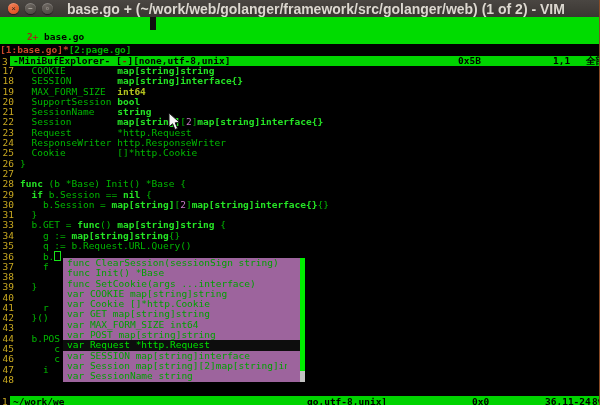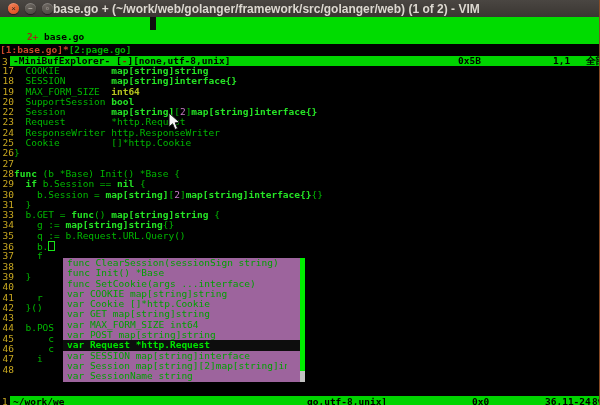--- a/index.html
+++ b/index.html
@@ -6,21 +6,21 @@
   #window{position:relative;width:600px;height:405px;background:#000;overflow:hidden;
     font-family:"DejaVu Sans Mono",monospace;box-sizing:border-box;border-right:1px solid #8a4a26;}
   
   #titlebar{height:17px;background:linear-gradient(#4a4642,#3a3632);display:flex;align-items:center;
     font-family:"Liberation Sans",sans-serif;}
   .winbtn{width:11px;height:11px;border-radius:50%;margin-left:6px;display:inline-flex;
     align-items:center;justify-content:center;font-size:8px;line-height:8px;color:#2b2320;
     box-shadow:inset 0 1px 1px rgba(255,255,255,.25), 0 1px 1px rgba(0,0,0,.5);}
   .btn-close{background:radial-gradient(circle at 35% 30%,#f07b52,#d94612);margin-left:8px;}
   .btn-min,.btn-max{background:radial-gradient(circle at 35% 30%,#6b655f,#48443f);color:#cfc9c0;}
-  #window-title{color:#dcd8d0;font-size:12px;font-weight:bold;white-space:nowrap;}
+  #window-title{color:#dcd8d0;font-size:14px;font-weight:bold;margin-left:14px;white-space:nowrap;}
   
   #tabbar{height:27px;background:#00dc00;position:relative;font-size:9.5px;line-height:13px;white-space:pre;}
   #tab-label{color:#000;font-weight:bold;padding-left:4px;}
   #tab-label .tabnum{color:#9a2c1a;}
   #tab-sep{position:absolute;left:150px;top:0;width:6px;height:13px;background:#101010;}
   
   #bufferline{height:12px;background:#000;font-size:9.5px;line-height:12px;white-space:pre;font-weight:bold;}
   .buf-active{color:#c7482a;}
   .buf-other{color:#00b400;}
   
@@ -29,33 +29,33 @@
   .greenbar{position:absolute;left:10px;right:0;top:0;bottom:0;background:#00d400;color:#000;
     font-size:9.5px;font-weight:bold;display:flex;align-items:center;}
   .greenbar .seg{position:absolute;white-space:pre;}
   #mbe-status{height:10px;}
   #mbe-status .greenbar{line-height:10px;}
   .flag-dash{color:#8b1a00;}
   
   #code-area{position:relative;height:330px;font-size:9.5px;}
   .code-row{height:10.3px;line-height:10.4px;white-space:pre;}
   .ln{display:inline-block;width:14px;text-align:right;color:#c8a820;}
-  .code-text{}
+  .code-text{margin-left:6px;}
   .tk-p{color:#00b800;}
   .tk-b{color:#25e425;font-weight:bold;}
   .tk-y{color:#b4c31e;font-weight:bold;}
   .tk-v{color:#c779c7;}
   .cursor-block{display:inline-block;width:5px;height:8px;border:1px solid #17e417;vertical-align:-1px;}
   
   #completion-popup{position:absolute;left:63px;top:258px;width:242px;z-index:5;}
   .popup-row{position:relative;height:10.3px;line-height:10.4px;background:#9d649d;white-space:pre;
     overflow:hidden;font-size:9.5px;}
   .popup-row .popup-text{color:#00a000;padding-left:4px;display:block;margin-right:18px;overflow:hidden;white-space:pre;}
   .popup-row.sel{background:#0d0d0d;}
-  .popup-row.sel .popup-text{color:#00e400;font-weight:bold;}
+  .popup-row.sel .popup-text{color:#00e400;}
   .popup-sb{position:absolute;right:0;top:0;width:5px;height:100%;}
   .sb-thumb{background:#00ee00;}
   .sb-track{background:#c2c2c2;}
   
   #file-status{height:12.5px;}
   #file-status .greenbar{line-height:12.5px;}
   #message-line{height:11px;background:#a21caf;color:#00c8c8;font-size:9.5px;line-height:11px;
     white-space:pre;font-weight:bold;padding-left:18px;}
   
   #mouse-pointer{position:absolute;left:168px;top:112px;z-index:9;}
@@ -87,20 +87,21 @@
       <span class="seg" style="left:543px;">1,1</span>
       <span class="seg" style="left:576px;">全部</span>
     </div>
   </div>
 
   <div id="code-area">
       <div class="code-row"><span class="ln">17</span><span class="code-text"><span class="tk-p">  COOKIE         </span><span class="tk-b">map[string]string</span></span></div>
       <div class="code-row"><span class="ln">18</span><span class="code-text"><span class="tk-p">  SESSION        </span><span class="tk-b">map[string]interface{}</span></span></div>
       <div class="code-row"><span class="ln">19</span><span class="code-text"><span class="tk-p">  MAX_FORM_SIZE  </span><span class="tk-y">int64</span></span></div>
       <div class="code-row"><span class="ln">20</span><span class="code-text"><span class="tk-p">  SupportSession </span><span class="tk-b">bool</span></span></div>
+      <div class="code-row"><span class="ln">21</span><span class="code-text"><span class="tk-p">  SessionName    </span><span class="tk-b">string</span></span></div>
       <div class="code-row"><span class="ln">22</span><span class="code-text"><span class="tk-p">  Session        </span><span class="tk-b">map[string]</span><span class="tk-p">[</span><span class="tk-v">2</span><span class="tk-p">]</span><span class="tk-b">map[string]interface{}</span></span></div>
       <div class="code-row"><span class="ln">23</span><span class="code-text"><span class="tk-p">  Request        *http.Request</span></span></div>
       <div class="code-row"><span class="ln">24</span><span class="code-text"><span class="tk-p">  ResponseWriter http.ResponseWriter</span></span></div>
       <div class="code-row"><span class="ln">25</span><span class="code-text"><span class="tk-p">  Cookie         []*http.Cookie</span></span></div>
       <div class="code-row"><span class="ln">26</span><span class="code-text"><span class="tk-p">}</span></span></div>
       <div class="code-row"><span class="ln">27</span><span class="code-text"></span></div>
       <div class="code-row"><span class="ln">28</span><span class="code-text"><span class="tk-b">func</span><span class="tk-p"> (b *Base) Init() *Base {</span></span></div>
       <div class="code-row"><span class="ln">29</span><span class="code-text"><span class="tk-p">  </span><span class="tk-b">if</span><span class="tk-p"> b.Session == </span><span class="tk-b">nil</span><span class="tk-p"> {</span></span></div>
       <div class="code-row"><span class="ln">30</span><span class="code-text"><span class="tk-p">    b.Session = </span><span class="tk-b">map[string]</span><span class="tk-p">[</span><span class="tk-v">2</span><span class="tk-p">]</span><span class="tk-b">map[string]interface{}</span><span class="tk-p">{}</span></span></div>
       <div class="code-row"><span class="ln">31</span><span class="code-text"><span class="tk-p">  }</span></span></div>

